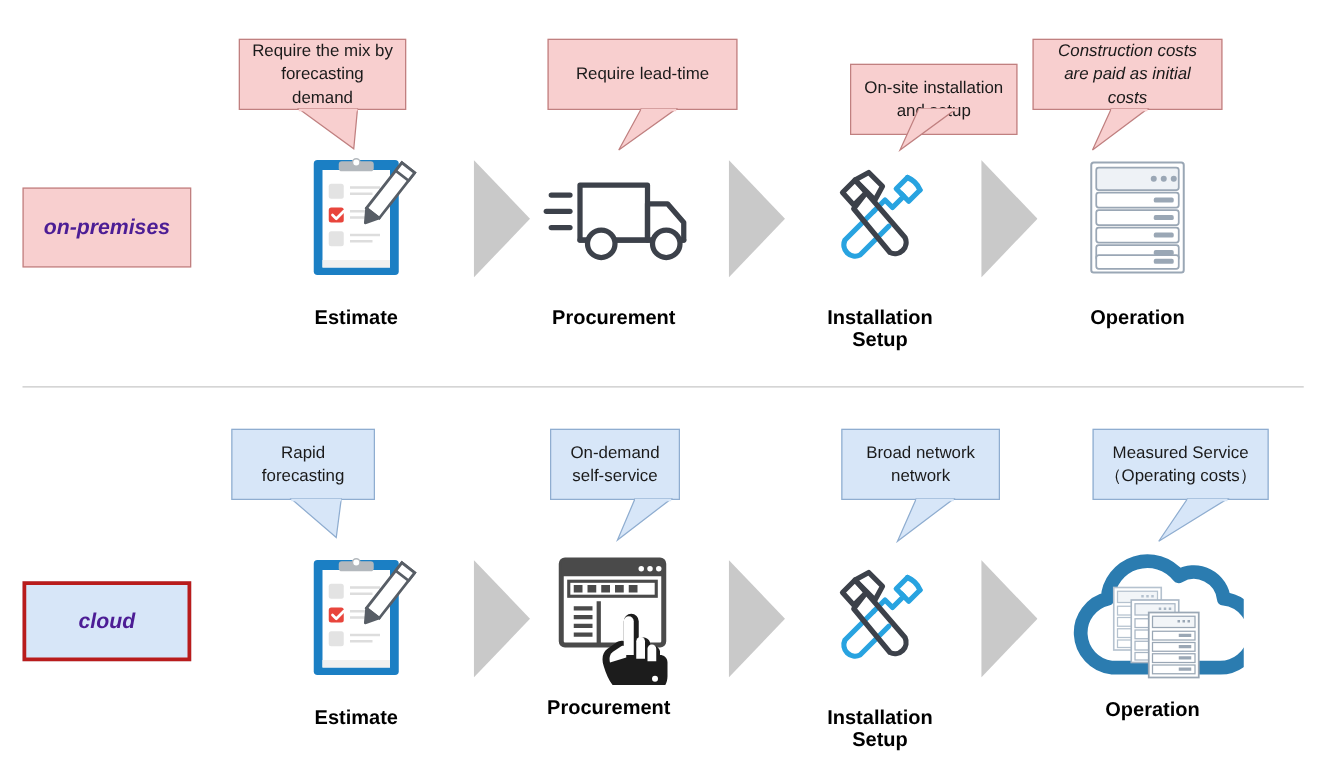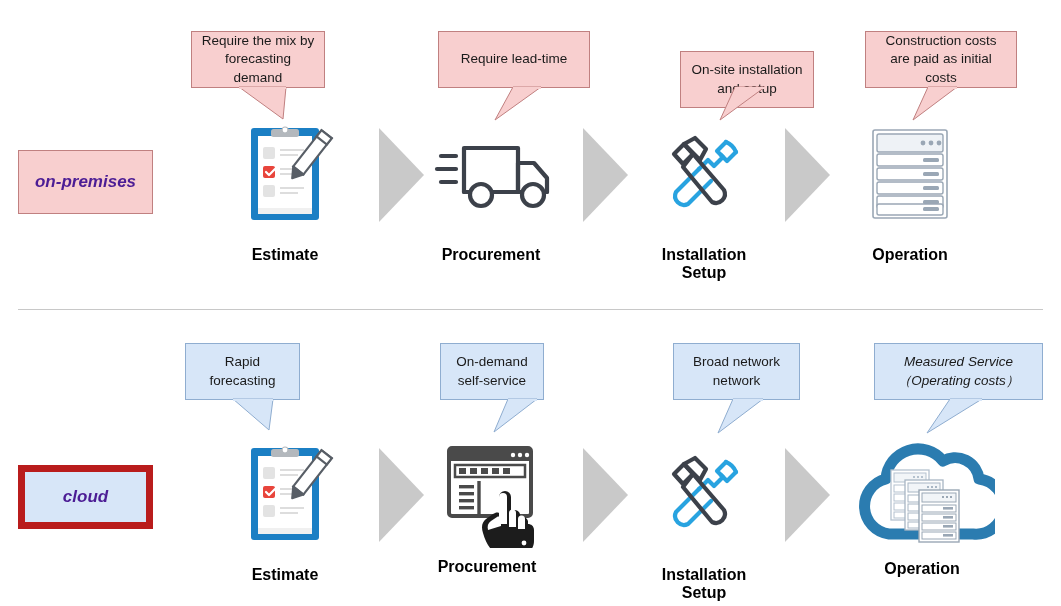--- a/index.html
+++ b/index.html
@@ -41,21 +41,21 @@
     font-size: 17px;
     letter-spacing: 0px;
     color: #4c1d95;
   }
   .row-label.onprem {
     background: #f8cfcf;
     border: 1px solid #c08080;
   }
   .row-label.cloud {
     background: #d7e6f8;
-    border: 7px solid #b91c1c;
+    border: 3px solid #b91c1c;
     align-items: center;
   }
 
   
   .callout { position: absolute; }
   .callout .bubble {
     position: absolute;
     left: 0; top: 0;
     display: flex;
     align-items: center;
@@ -132,21 +132,21 @@
   </div>
 
   <div class="callout red" style="left:680px; top:31px; width:180px; height:90px;">
     <div class="bubble" style="width:134px; height:57px;margin-top:20px;">On-site installation and setup</div>
     <svg class="tail" width="180" height="90" viewBox="0 0 180 90">
       <path d="M 55 56 L 40 89 L 85 56 Z" fill="#f8cfcf" stroke="#c08080" stroke-width="1"></path>
       <line x1="55" y1="57" x2="85" y2="57" stroke="#f8cfcf" stroke-width="2"></line>
     </svg>
   </div>
 
-  <div class="callout red" style="left:865px; top:31px; width:190px; height:90px;">
+  <div class="callout red" style="left:826px; top:31px; width:190px; height:90px;font-style:italic;">
     <div class="bubble" style="width:152px; height:57px;">Construction costs are paid as initial costs</div>
     <svg class="tail" width="190" height="90" viewBox="0 0 190 90">
       <path d="M 63 56 L 48 89 L 92 56 Z" fill="#f8cfcf" stroke="#c08080" stroke-width="1"></path>
       <line x1="63" y1="57" x2="92" y2="57" stroke="#f8cfcf" stroke-width="2"></line>
     </svg>
   </div>
 
   <div class="step" style="left:219px; top:118px; width:132px;">
     <div class="icon-wrap" style="height:112px;">
       <svg width="100" height="108" viewBox="0 0 100 108">
@@ -276,21 +276,21 @@
 
   <div class="callout blue" style="left:673px; top:343px; width:180px; height:90px;">
     <div class="bubble" style="width:127px; height:57px;">Broad network network</div>
     <svg class="tail" width="180" height="90" viewBox="0 0 180 90">
       <path d="M 60 56 L 45 90 L 90 56 Z" fill="#d7e6f8" stroke="#8fadd0" stroke-width="1"></path>
       <line x1="60" y1="57" x2="90" y2="57" stroke="#d7e6f8" stroke-width="2"></line>
     </svg>
   </div>
 
   <div class="callout blue" style="left:874px; top:343px; width:190px; height:90px;">
-    <div class="bubble" style="width:169px; height:57px;font-style:italic;">Measured Service（Operating costs）</div>
+    <div class="bubble" style="width:141px; height:57px;">Measured Service（Operating costs）</div>
     <svg class="tail" width="190" height="90" viewBox="0 0 190 90">
       <path d="M 76 56 L 53 90 L 108 56 Z" fill="#d7e6f8" stroke="#8fadd0" stroke-width="1"></path>
       <line x1="76" y1="57" x2="108" y2="57" stroke="#d7e6f8" stroke-width="2"></line>
     </svg>
   </div>
 
   <div class="step" style="left:219px; top:438px; width:132px;">
     <div class="icon-wrap" style="height:112px;">
       <svg width="100" height="108" viewBox="0 0 100 108">
         <rect x="16" y="8" width="68" height="92" rx="3" fill="#1b7fc4"></rect>

